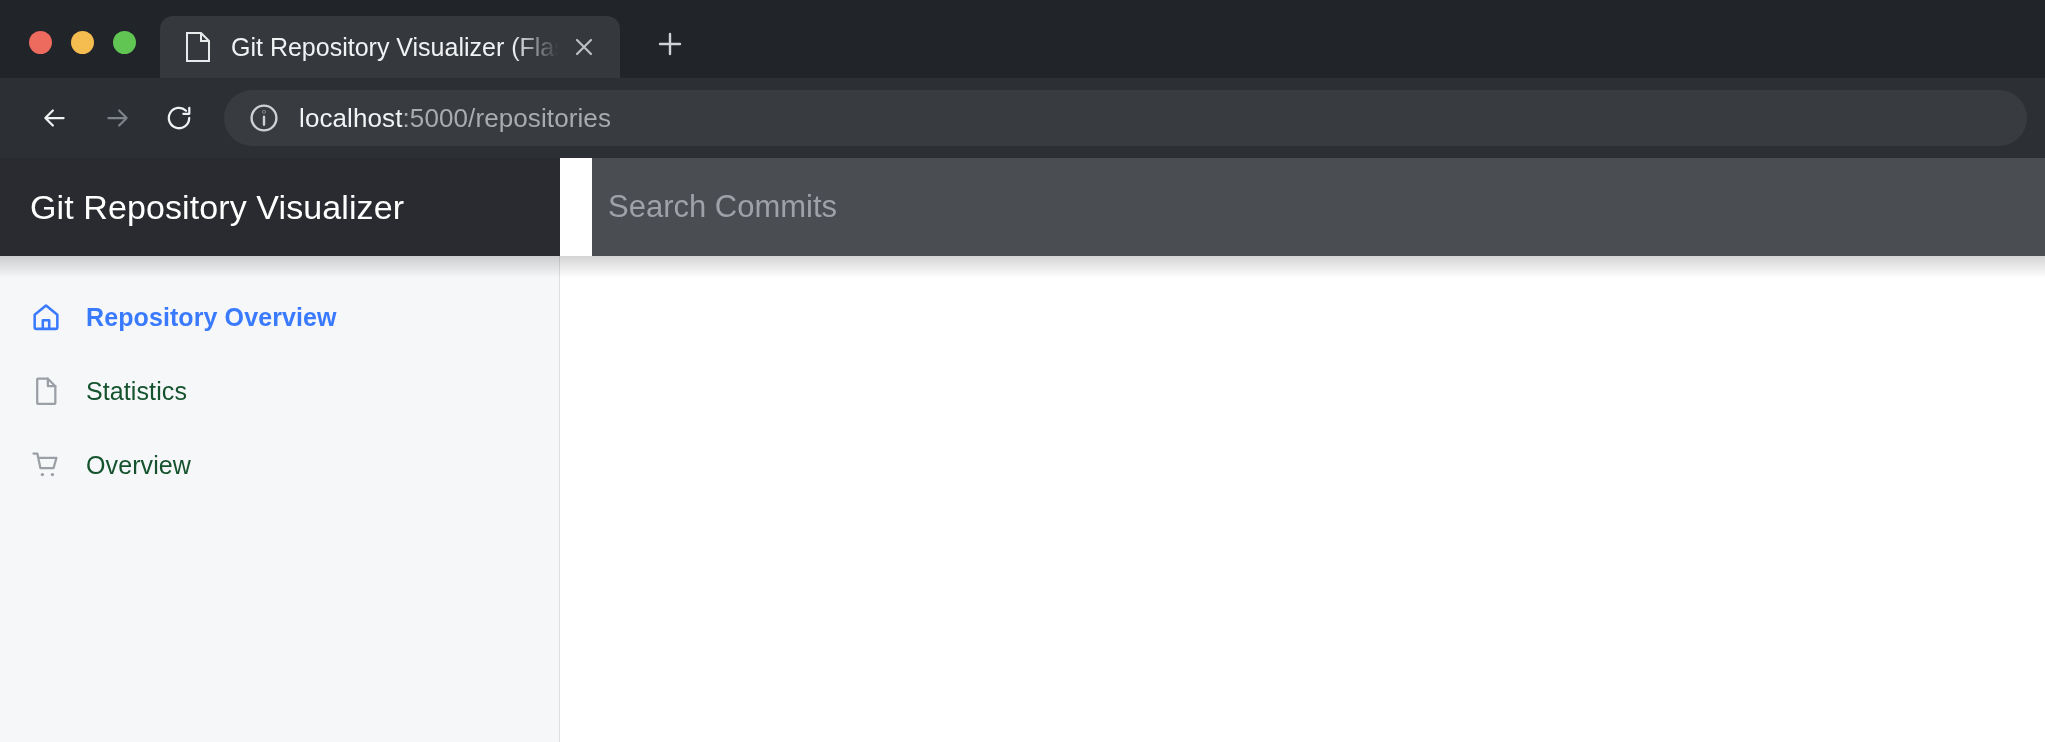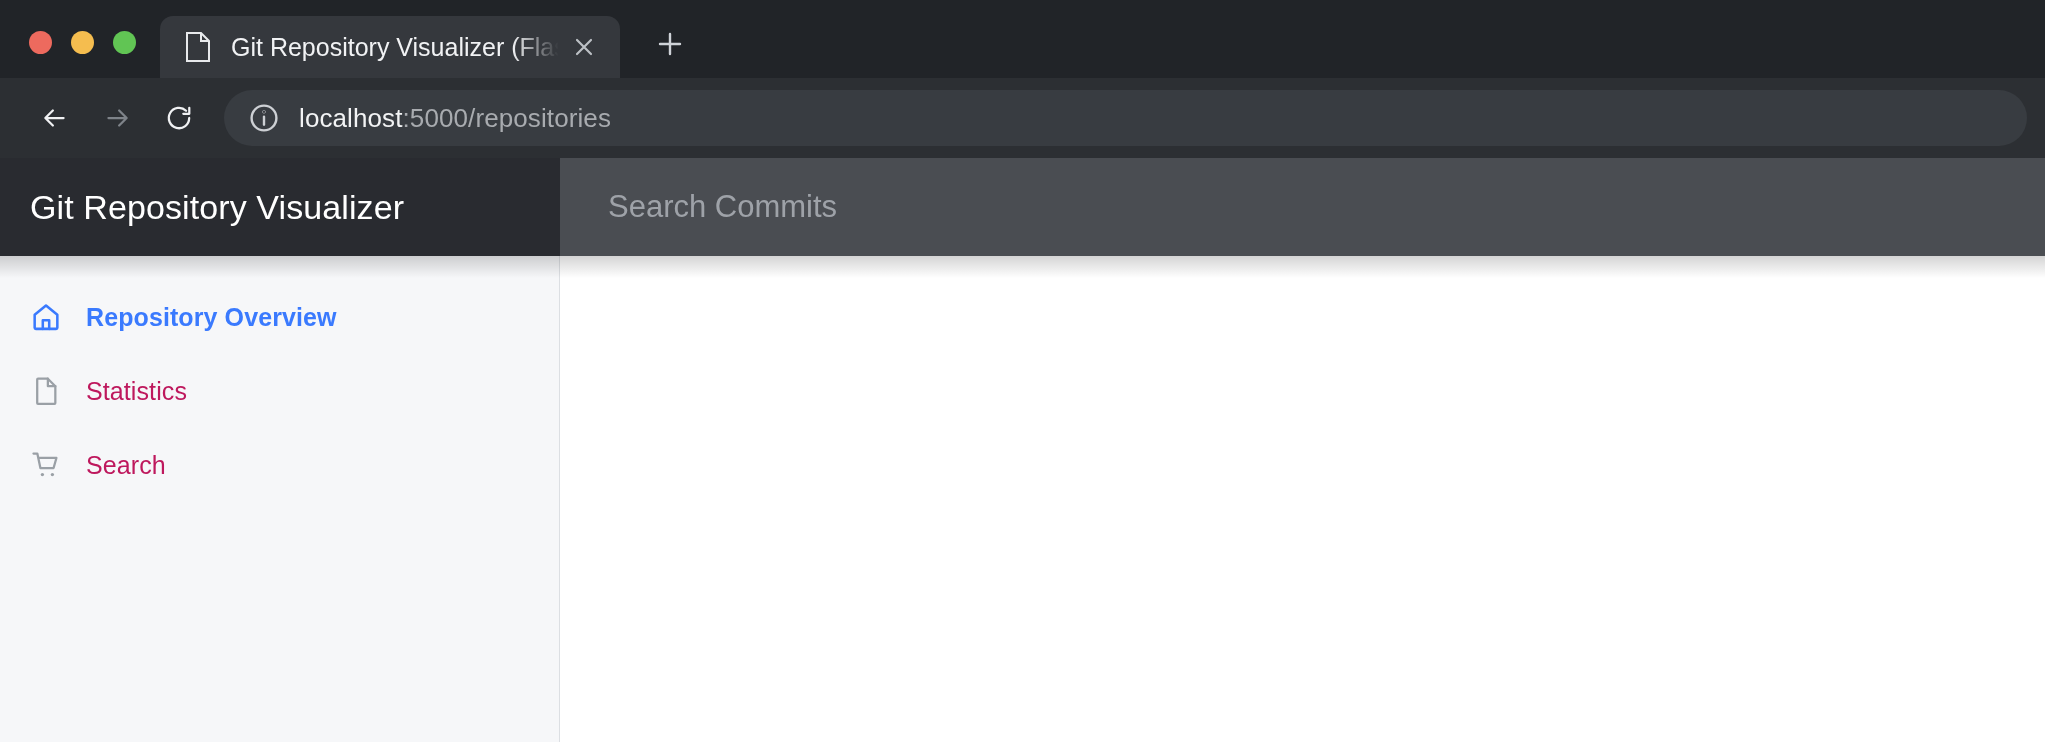--- a/index.html
+++ b/index.html
@@ -66,21 +66,21 @@
   .viewport { flex:1; display:flex; flex-direction:column; background:#fff; min-height:0; }
 
   .appheader { height:98px; display:flex; flex-shrink:0; }
   .brandbar {
     width:560px; background:#292b30; display:flex; align-items:center;
     padding-left:30px; flex-shrink:0;
   }
   .brand { font-size:34px; color:#ffffff; letter-spacing:.1px; }
   .searchbar {
     flex:1; background:#4a4d52; display:flex; align-items:center;
-    padding-left:48px; min-width:0;
+    padding-left:16px; min-width:0;margin-left:32px;
   }
   .search-input {
     background:transparent; border:0; outline:0; width:100%;
     font-family:"Liberation Sans", sans-serif; font-size:31px; color:#e8eaec;
   }
   .search-input::placeholder { color:#9ea2a8; opacity:1; }
 
   .body { flex:1; display:flex; min-height:0; position:relative; }
   .body:before {
     content:""; position:absolute; left:0; right:0; top:0; height:22px;
@@ -89,21 +89,21 @@
   }
 
   .sidebar {
     width:560px; background:#f6f7f9; border-right:1px solid #dcdfe3;
     flex-shrink:0; padding-top:24px;
   }
   .navitem {
     height:74px; display:flex; align-items:center; padding-left:30px; gap:24px;text-align:center;
   }
   .navicon { width:32px; height:32px; flex-shrink:0; display:block; }
-  .navlabel { font-size:25px; color:#be185d; letter-spacing:.1px; }
+  .navlabel { font-size:25px; color:#14532d; letter-spacing:.1px; }
   .navitem.active .navlabel { color:#3a7afe; font-weight:bold; }
 
   .content { flex:1; background:#ffffff; min-width:0; }
 </style>
 </head>
 <body>
 
 <div class="browser">
 
   <div class="tabstrip">
@@ -201,21 +201,21 @@
         </div>
 
         <div class="navitem">
           <span class="navicon">
             <svg viewBox="0 0 24 24" width="32" height="32" fill="none" stroke="#9aa0a6" stroke-width="1.7" stroke-linecap="round" stroke-linejoin="round">
               <path d="M2.6 3.4h2.9l2.3 10.9h9.9l2.1-7.6H6.2"></path>
               <circle cx="9.3" cy="19.2" r="1.25" fill="#9aa0a6" stroke="none"></circle>
               <circle cx="16.8" cy="19.2" r="1.25" fill="#9aa0a6" stroke="none"></circle>
             </svg>
           </span>
-          <span class="navlabel">Search</span>
+          <span class="navlabel">Overview</span>
         </div>
 
 
       </nav>
 
       <main class="content">
         <div></div>
       </main>
 
     </div>

